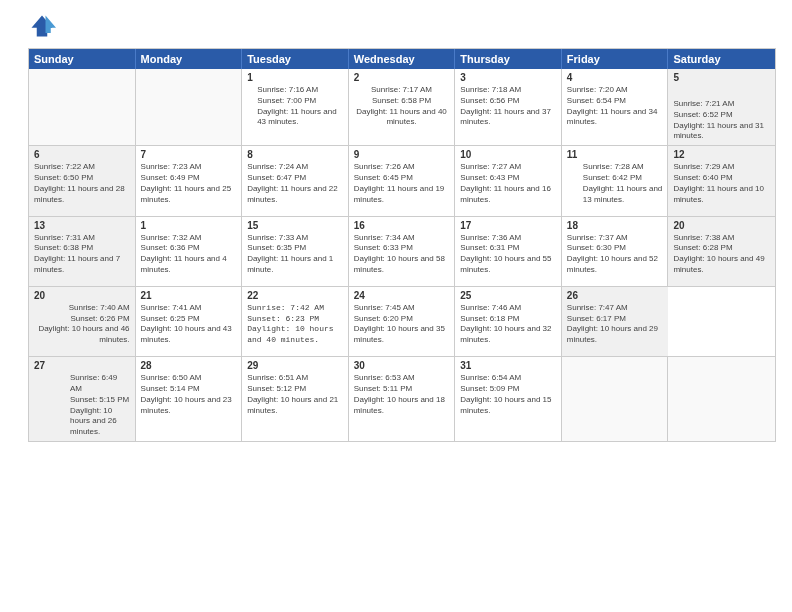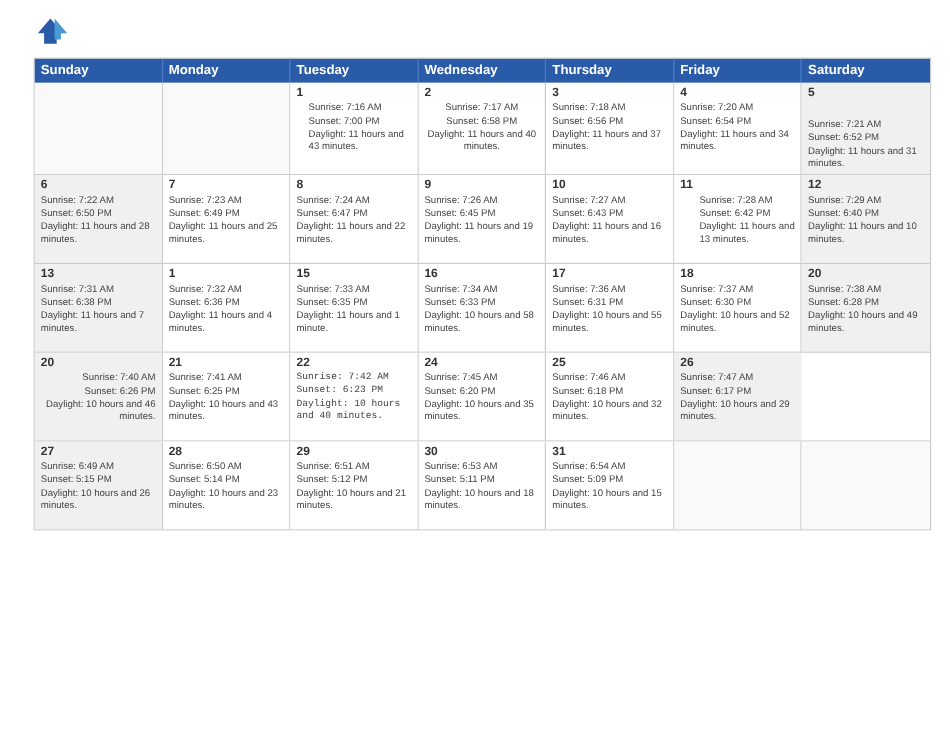--- a/index.html
+++ b/index.html
@@ -297,21 +297,21 @@
           <div class="cal-cell shaded">
             <div class="day-num">26</div>
             <div class="cell-text" style="white-space: pre-line;">Sunrise: 7:47 AM
 Sunset: 6:17 PM
 Daylight: 10 hours and 29 minutes.</div>
           </div>
         </div>
         <div class="cal-row">
           <div class="cal-cell shaded">
             <div class="day-num">27</div>
-            <div class="cell-text" style="white-space: pre-line;">Sunrise: 6:49 AM
+            <div class="cell-text" style="white-space: pre-line; margin-left: 36px;">Sunrise: 6:49 AM
 Sunset: 5:15 PM
 Daylight: 10 hours and 26 minutes.</div>
           </div>
           <div class="cal-cell">
             <div class="day-num">28</div>
             <div class="cell-text" style="white-space: pre-line;">Sunrise: 6:50 AM
 Sunset: 5:14 PM
 Daylight: 10 hours and 23 minutes.</div>
           </div>
           <div class="cal-cell">

